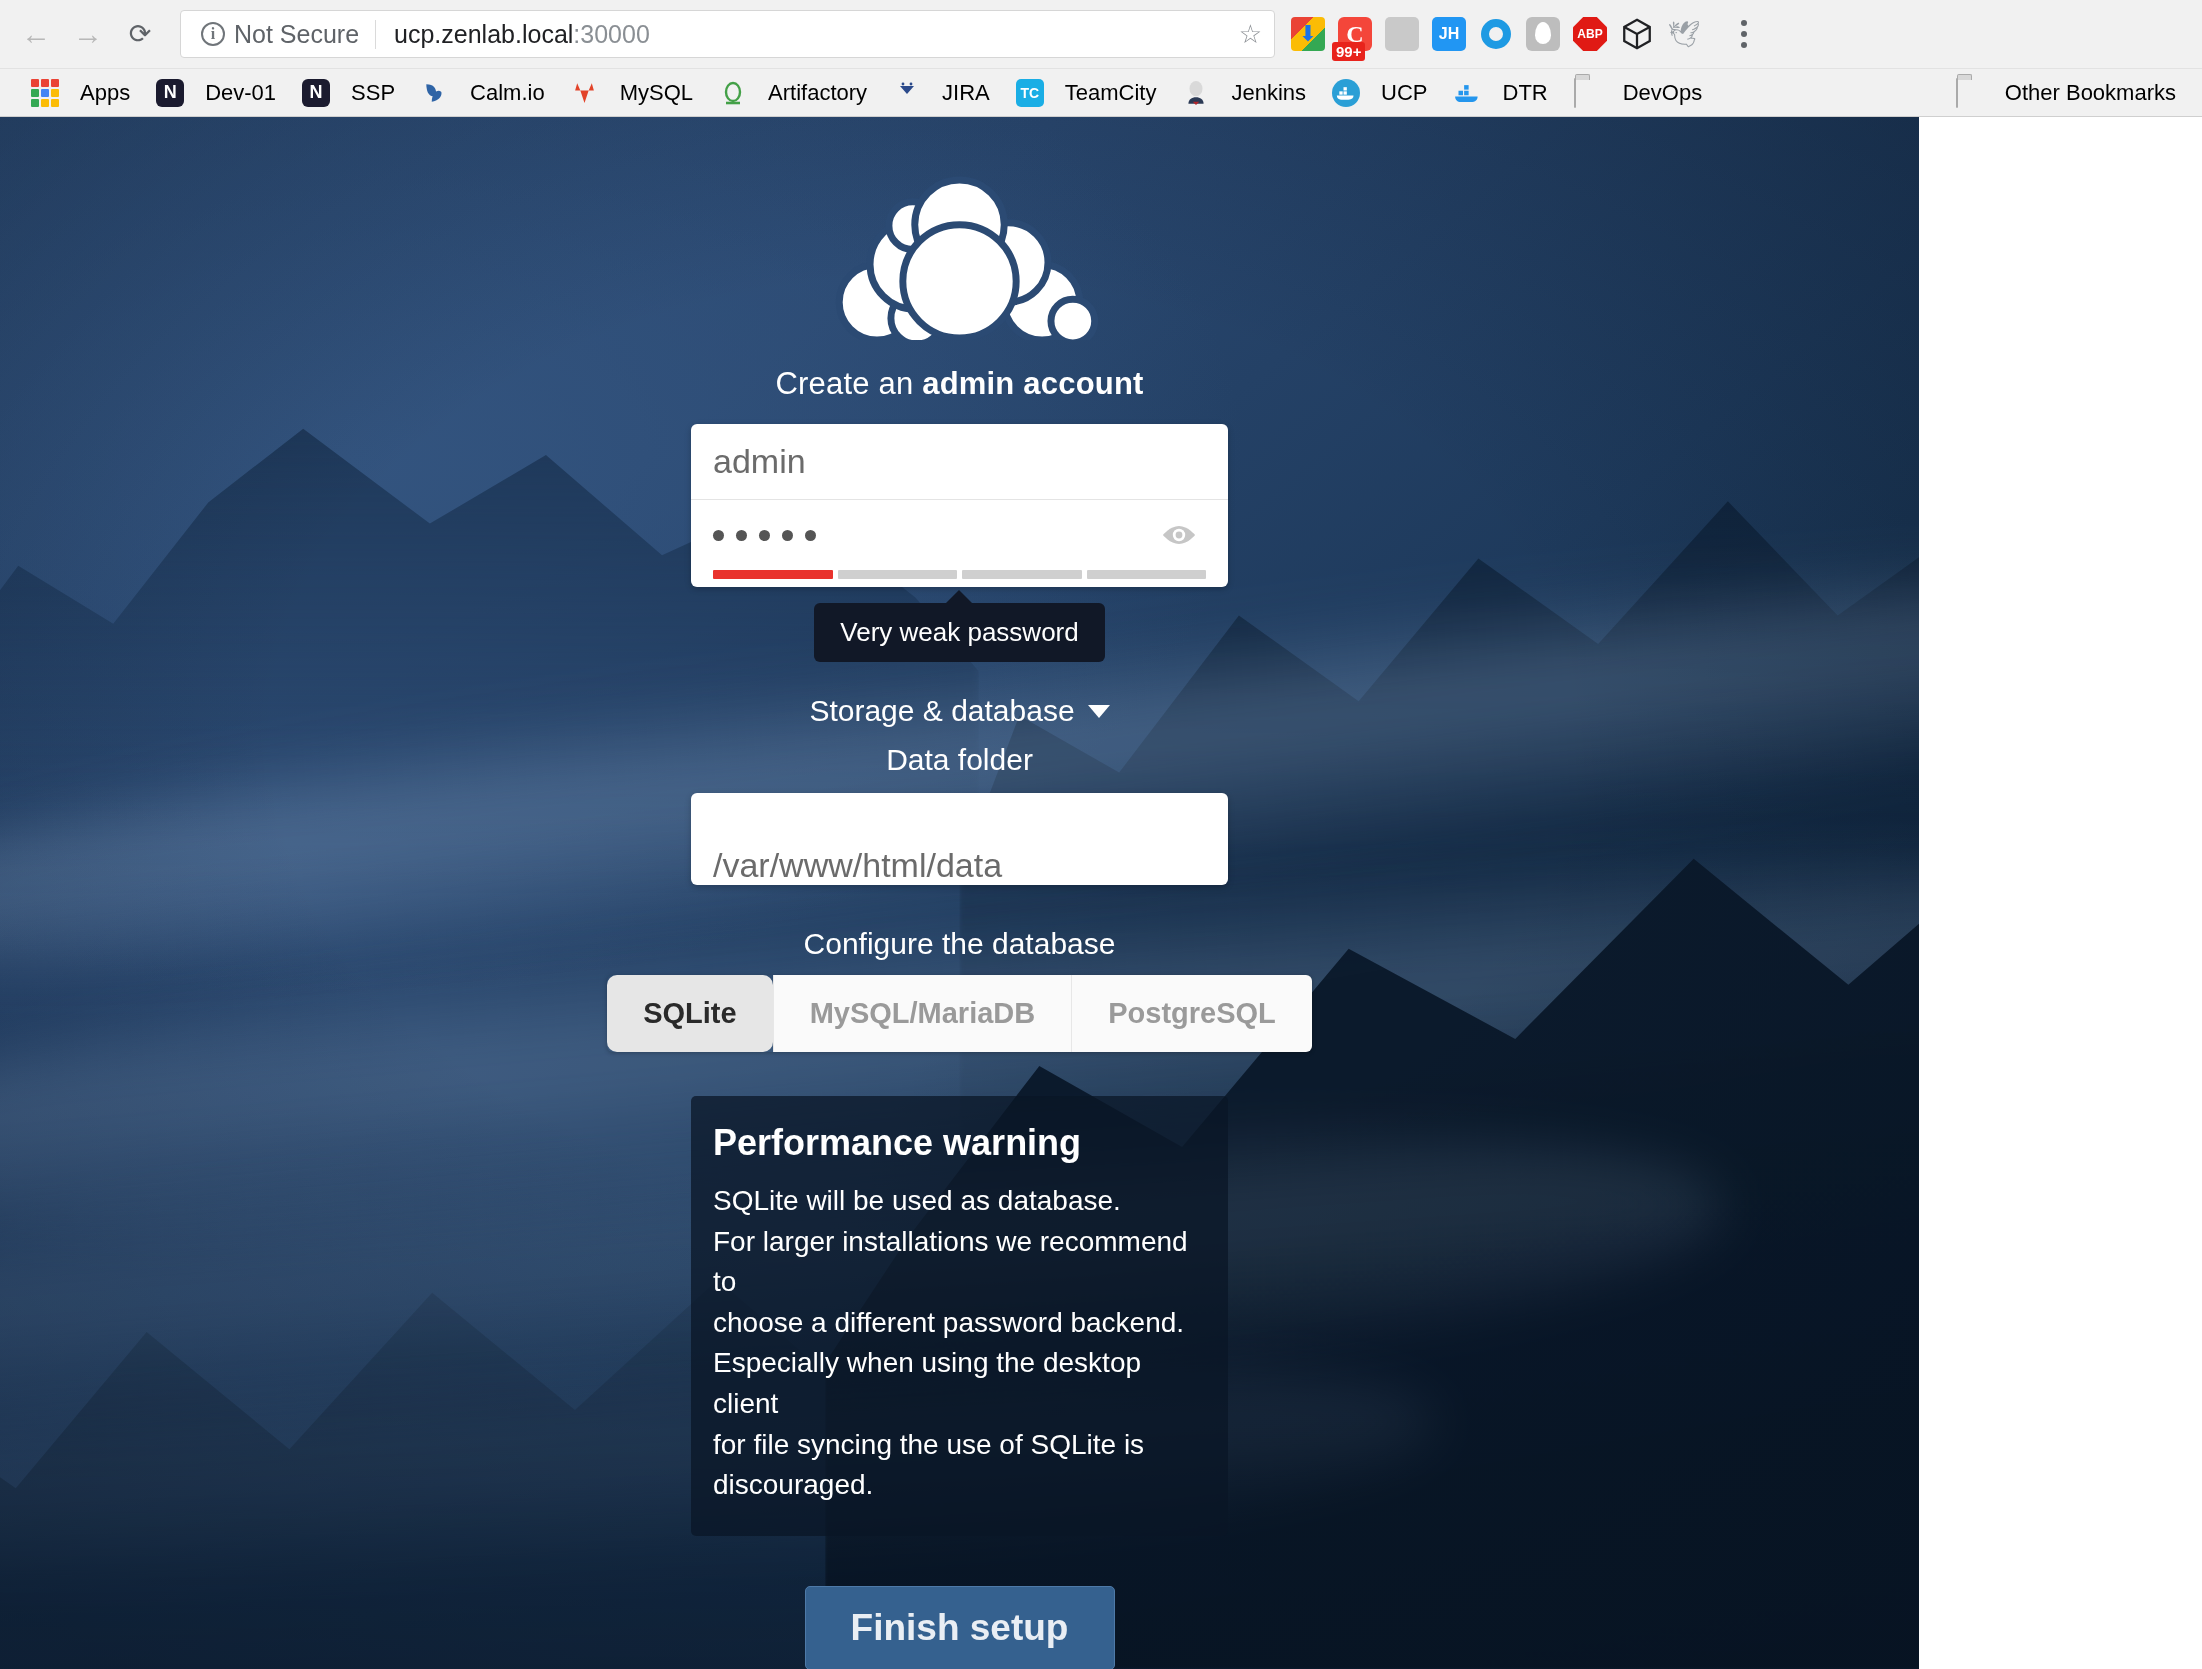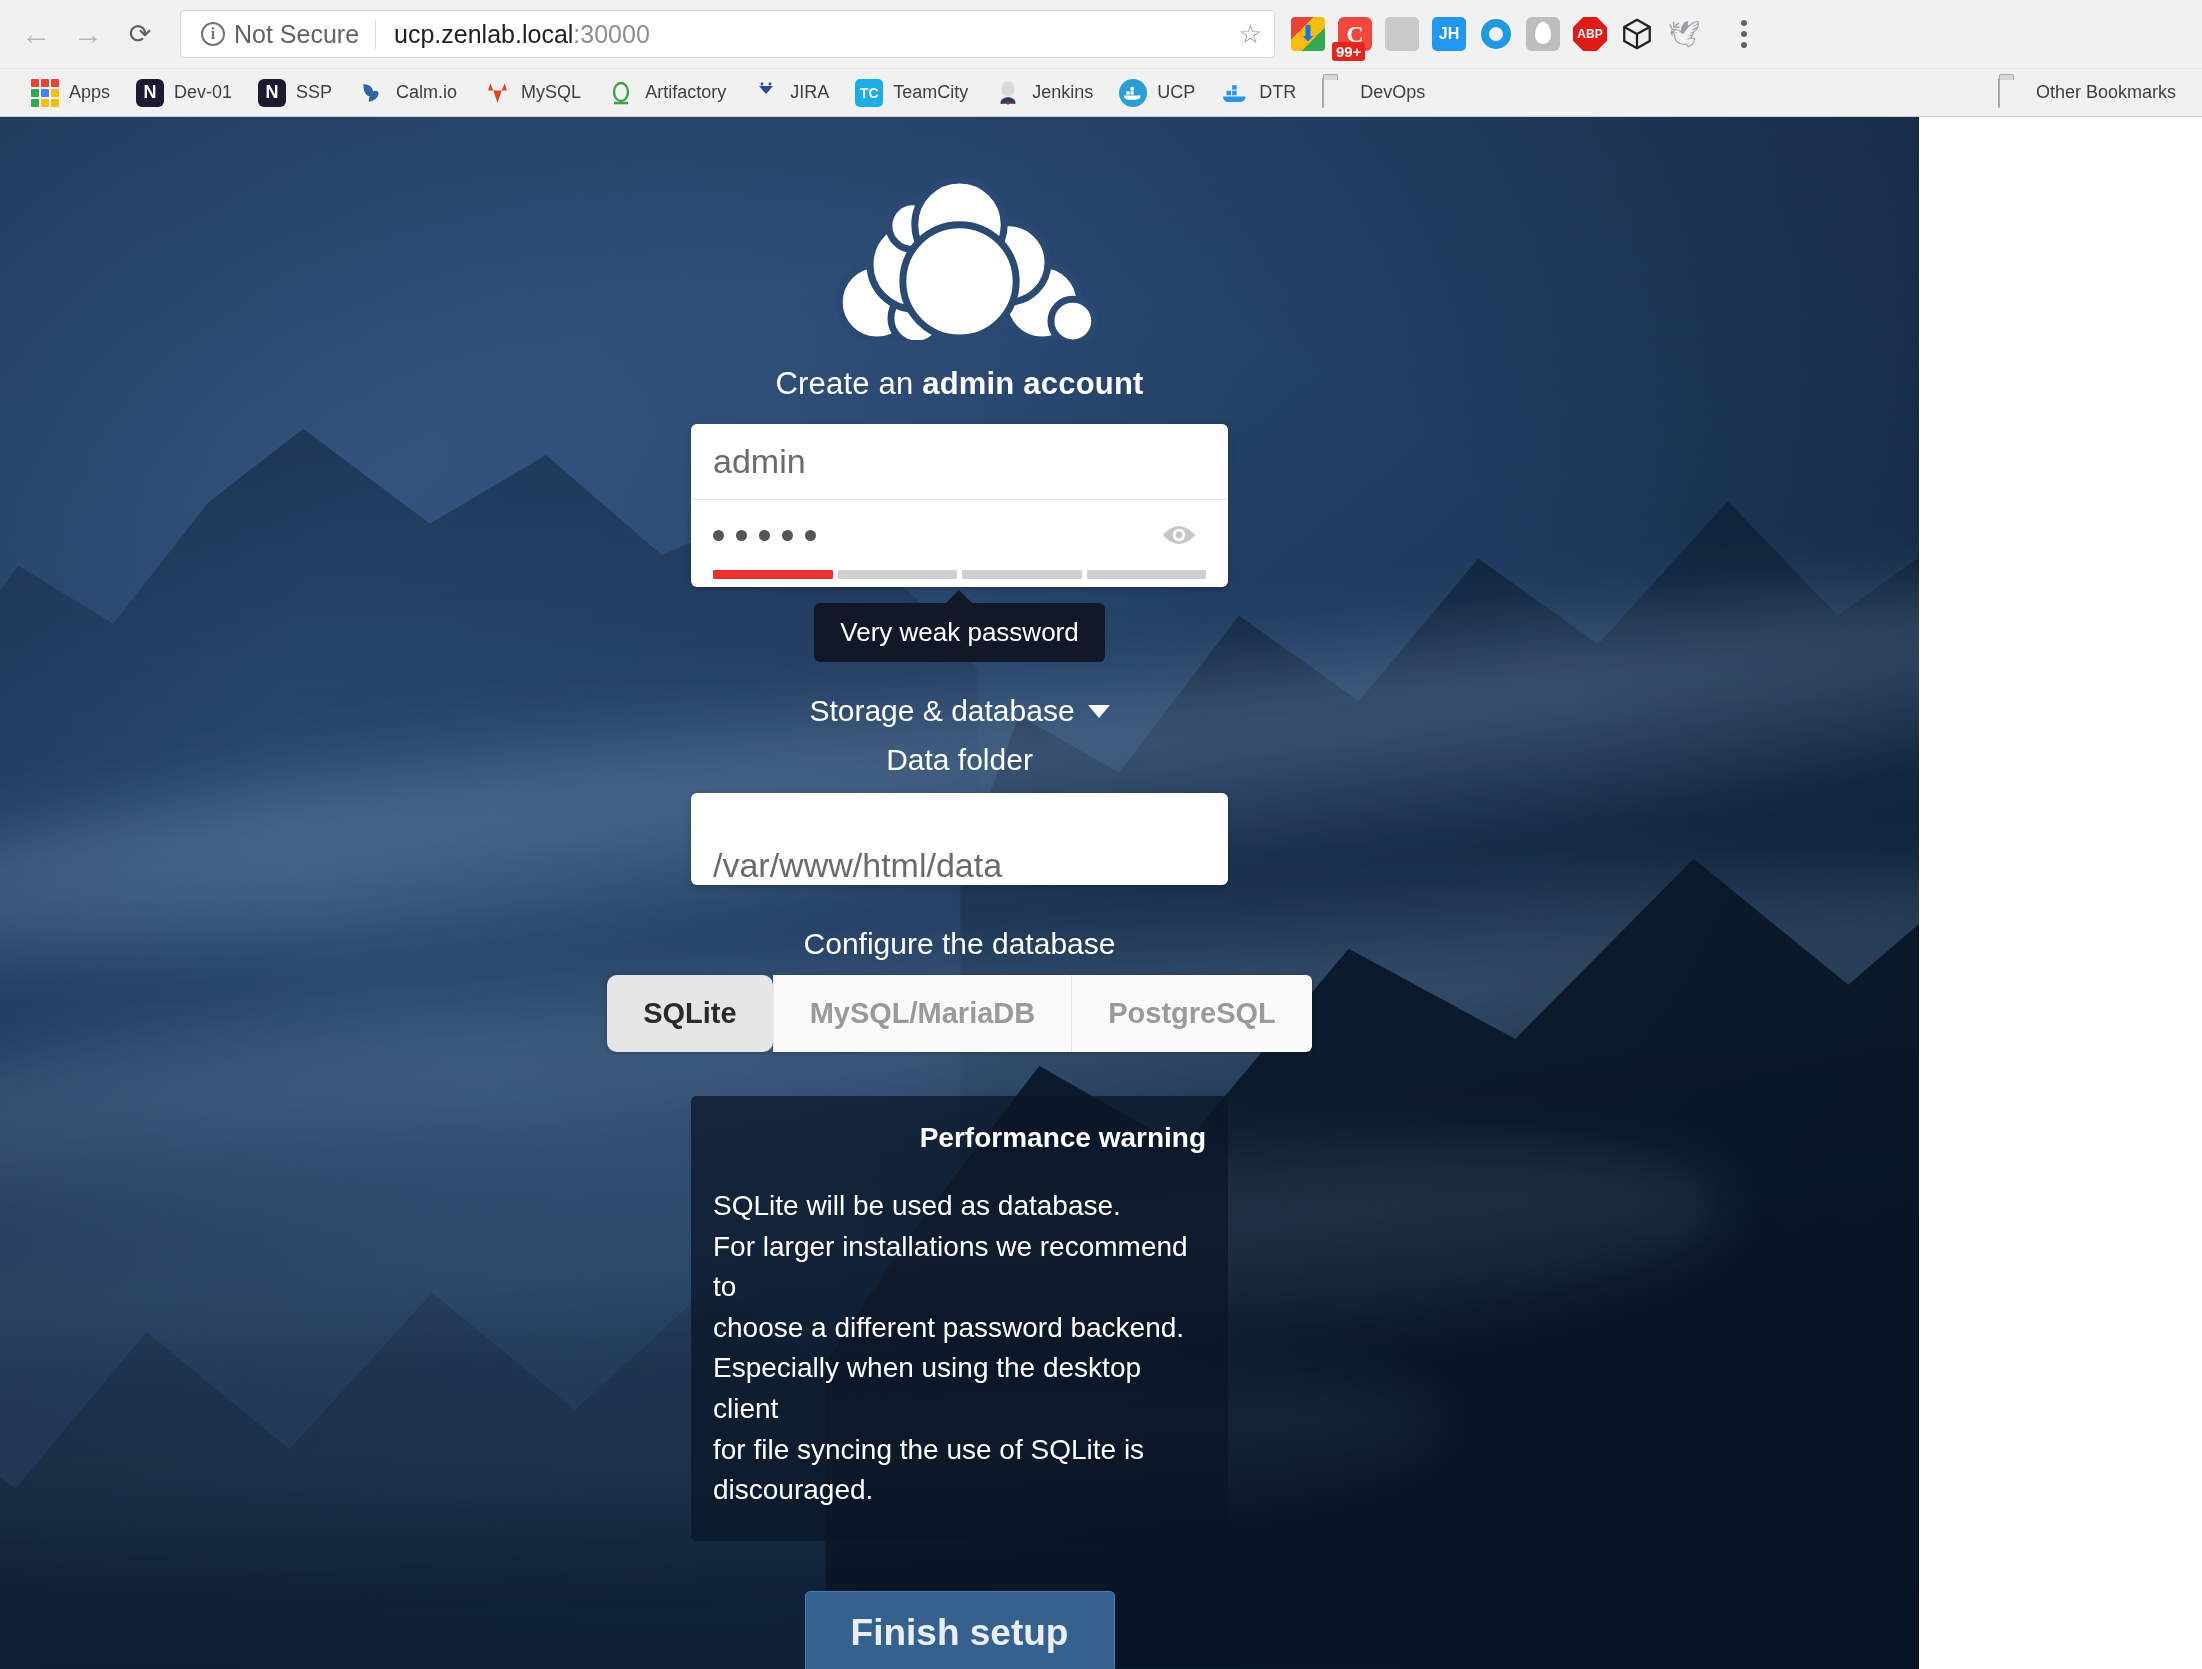--- a/index.html
+++ b/index.html
@@ -97,21 +97,21 @@
     height: 48px;
     display: flex;
     align-items: center;
     padding: 0 14px 0 18px;
     background: #f1f1f1;
     border-top: 1px solid #e2e2e2;
     font-size: 25px;
     color: #202124;
   }
   .bm { display:flex; align-items:center; gap:10px; padding:0 13px; white-space:nowrap; }
-  .bm-label { font-size: 18px; color:#404040; }
+  .bm-label { font-size: 22px; color:#000000;margin-left:11px; }
   .bm-ico { width:28px; height:28px; flex:none; position:relative; }
 
   .ico-apps { display:grid; grid-template-columns:repeat(3,1fr); grid-template-rows:repeat(3,1fr); gap:2px; }
   .ico-apps i { display:block; border-radius:1px; }
   .ico-n { background:#1b1b2f; border-radius:6px; display:flex; align-items:center; justify-content:center; color:#fff; font-size:18px; font-weight:bold; }
   .ico-calm { color:#2f64a6; font-size:25px; display:flex; align-items:center; justify-content:center; line-height:1;}
   .ico-gitlab { color:#e24329; font-size:26px; display:flex; align-items:center; justify-content:center; line-height:1;}
   .ico-art { color:#43a047; font-size:25px; display:flex; align-items:center; justify-content:center; }
   .ico-jira { color:#2b4a8b; font-size:24px; display:flex; align-items:center; justify-content:center; }
   .ico-tc { background:#1aaee5; border-radius:5px; display:flex; align-items:center; justify-content:center; color:#fff; font-size:14px; font-weight:bold; }
@@ -293,21 +293,21 @@
   .db-tab.active { background:#e6e6e6; color:#2a2a2a; }
 
   .warn {
     margin-top: 44px;
     width: 537px;
     background: rgba(10,22,38,.74);
     border-radius: 5px;
     padding: 26px 22px 30px 22px;
     color: #fff;
   }
-  .warn-title { text-align:right; font-size:28px; font-weight:bold; margin-bottom: 32px; }
+  .warn-title { text-align:left; font-size:36px; font-weight:bold; margin-bottom: 17px; }
   .warn-body { font-size: 28px; line-height: 1.45; }
 
   .finish-btn {
     margin-top: 50px;
     width: 310px; height: 84px;
     background: #35618f;
     border: 1px solid #4e7aa8;
     border-radius: 5px;
     color: #e9eef4;
     font-size: 37px;

